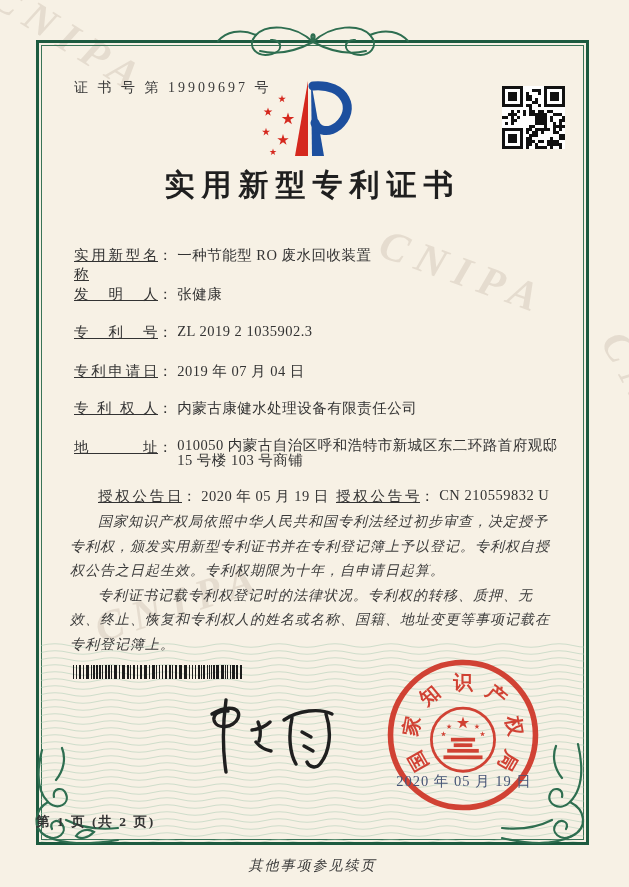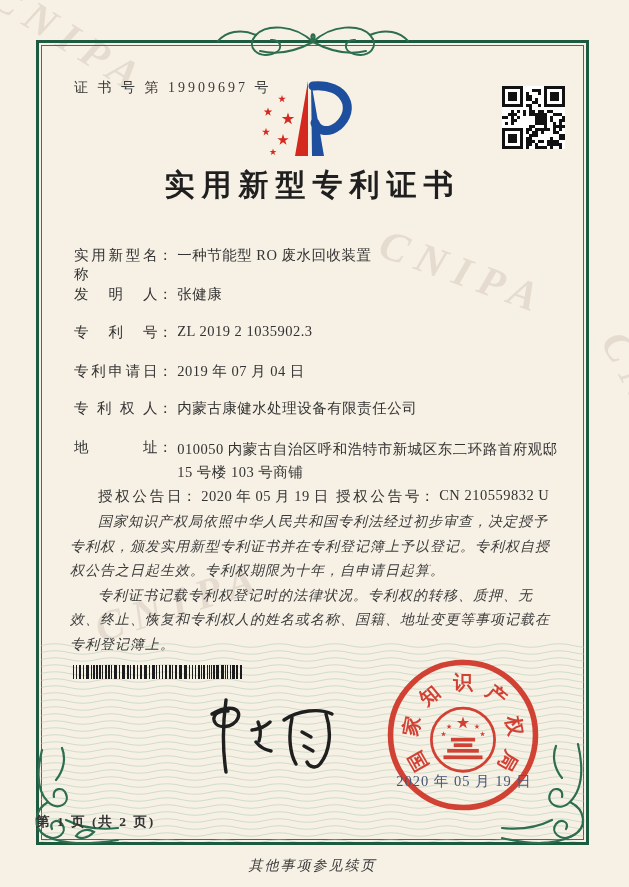--- a/index.html
+++ b/index.html
@@ -35,24 +35,25 @@
   .qr { position:absolute; left:502px; top:86px; }
   .title {
     position:absolute; left:36px; top:165px; width:553px; text-align:center;
     font-size:30px; font-weight:bold; letter-spacing:7px; color:#1f1f1f;
   }
   
   .frow { position:absolute; left:74px; font-size:14.5px; letter-spacing:0.5px; color:#333; }
   .flabel {
     display:inline-block; width:84px; text-align:justify; text-align-last:justify;
     vertical-align:top;
+    text-decoration:underline;
   }
   .fcolon { display:inline-block; vertical-align:top; }
   .fvalue { display:inline-block; vertical-align:top; letter-spacing:0.5px; }
-  .addr-value { width:400px; line-height:23px; }
+  .addr-value { width:400px; line-height:15px; }
   .fgroup2 { position:absolute; left:238px; top:0; white-space:nowrap; }
   .frow7 { width:520px; }
   
   .body-text {
     position:absolute; left:70px; top:510px; width:492px;
     font-size:14px; line-height:1.75; letter-spacing:1px; font-style:italic;
     color:#3b3b3b;
   }
   .body-text p { text-indent:2em; margin:0; }
   

